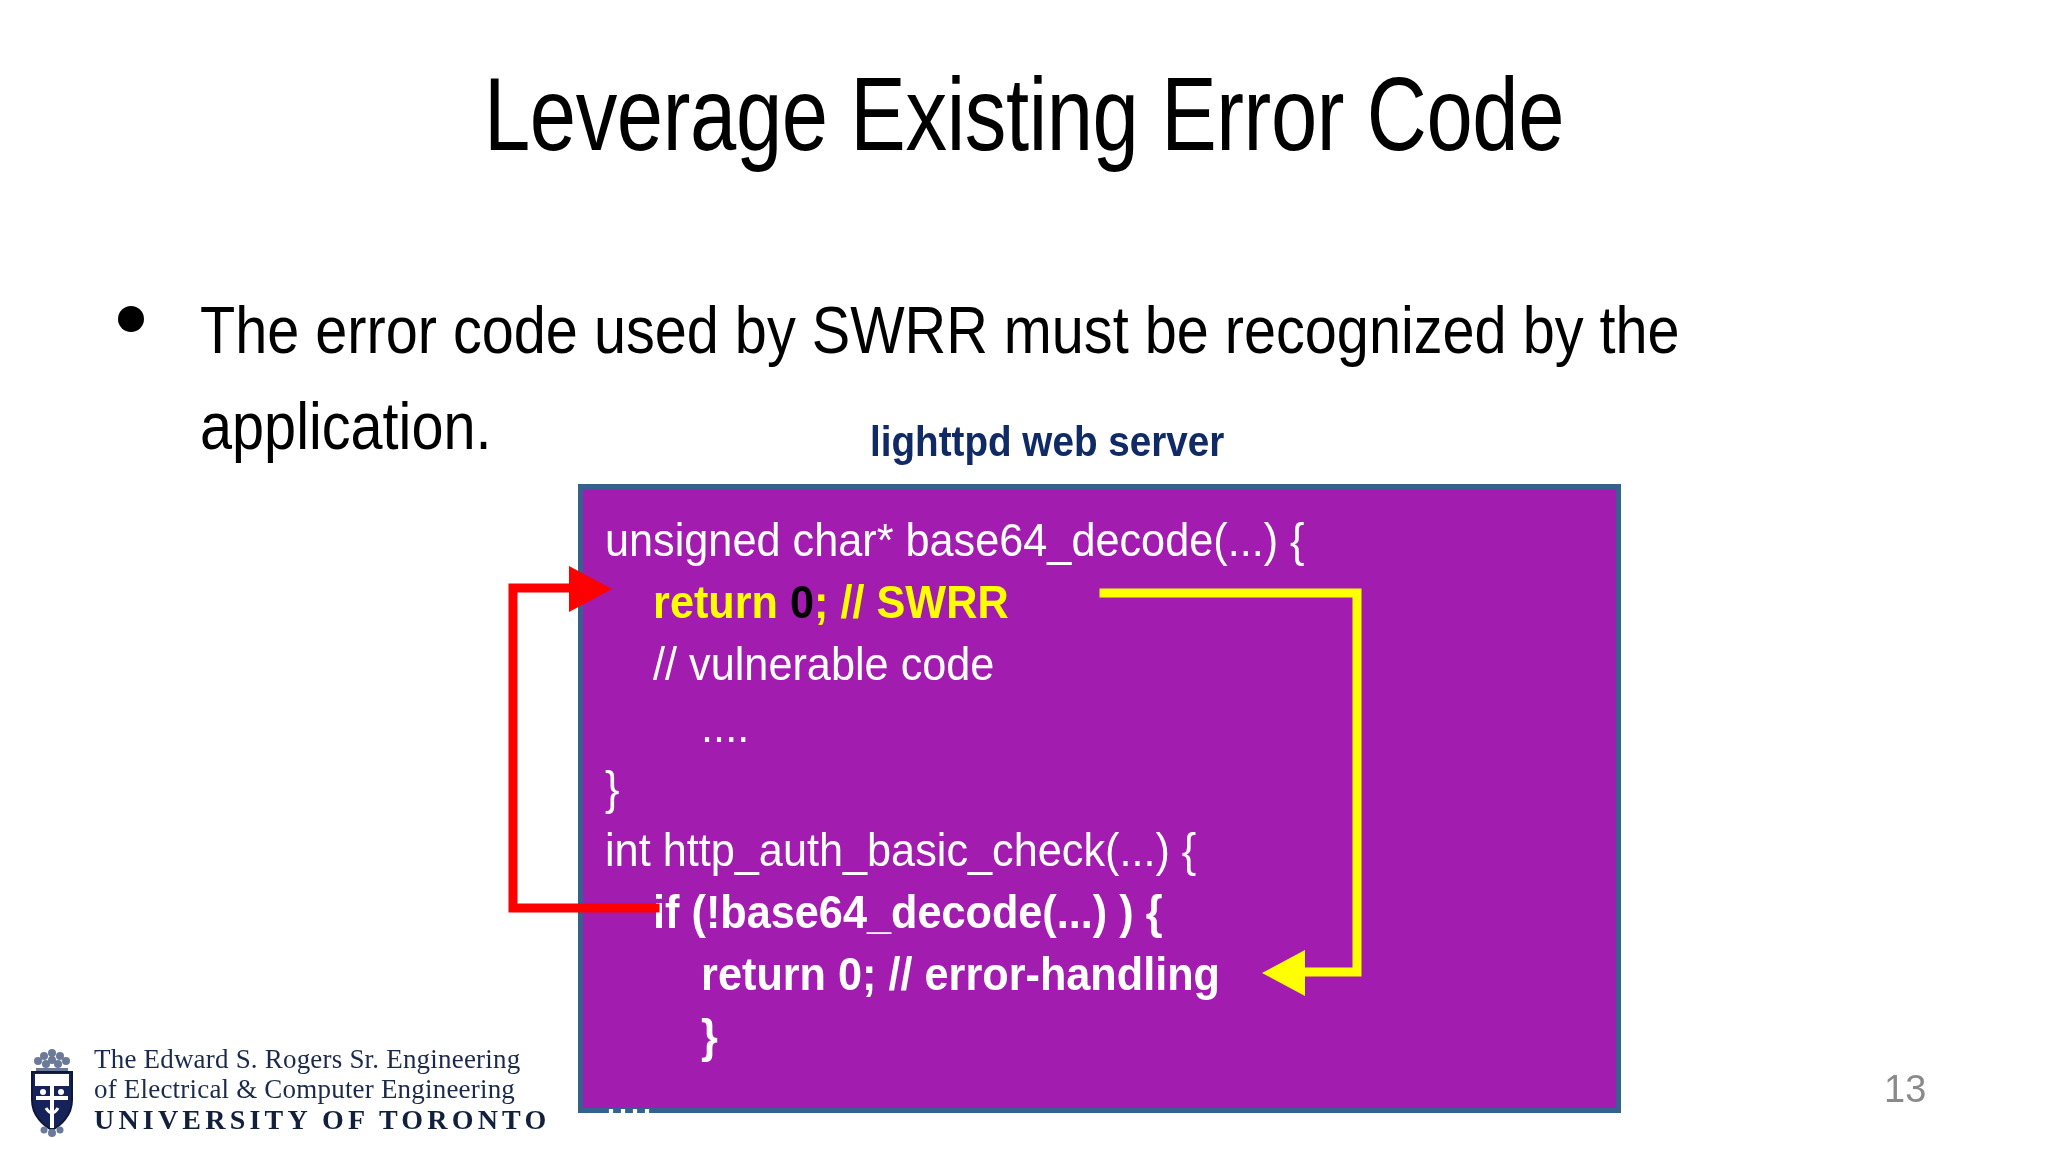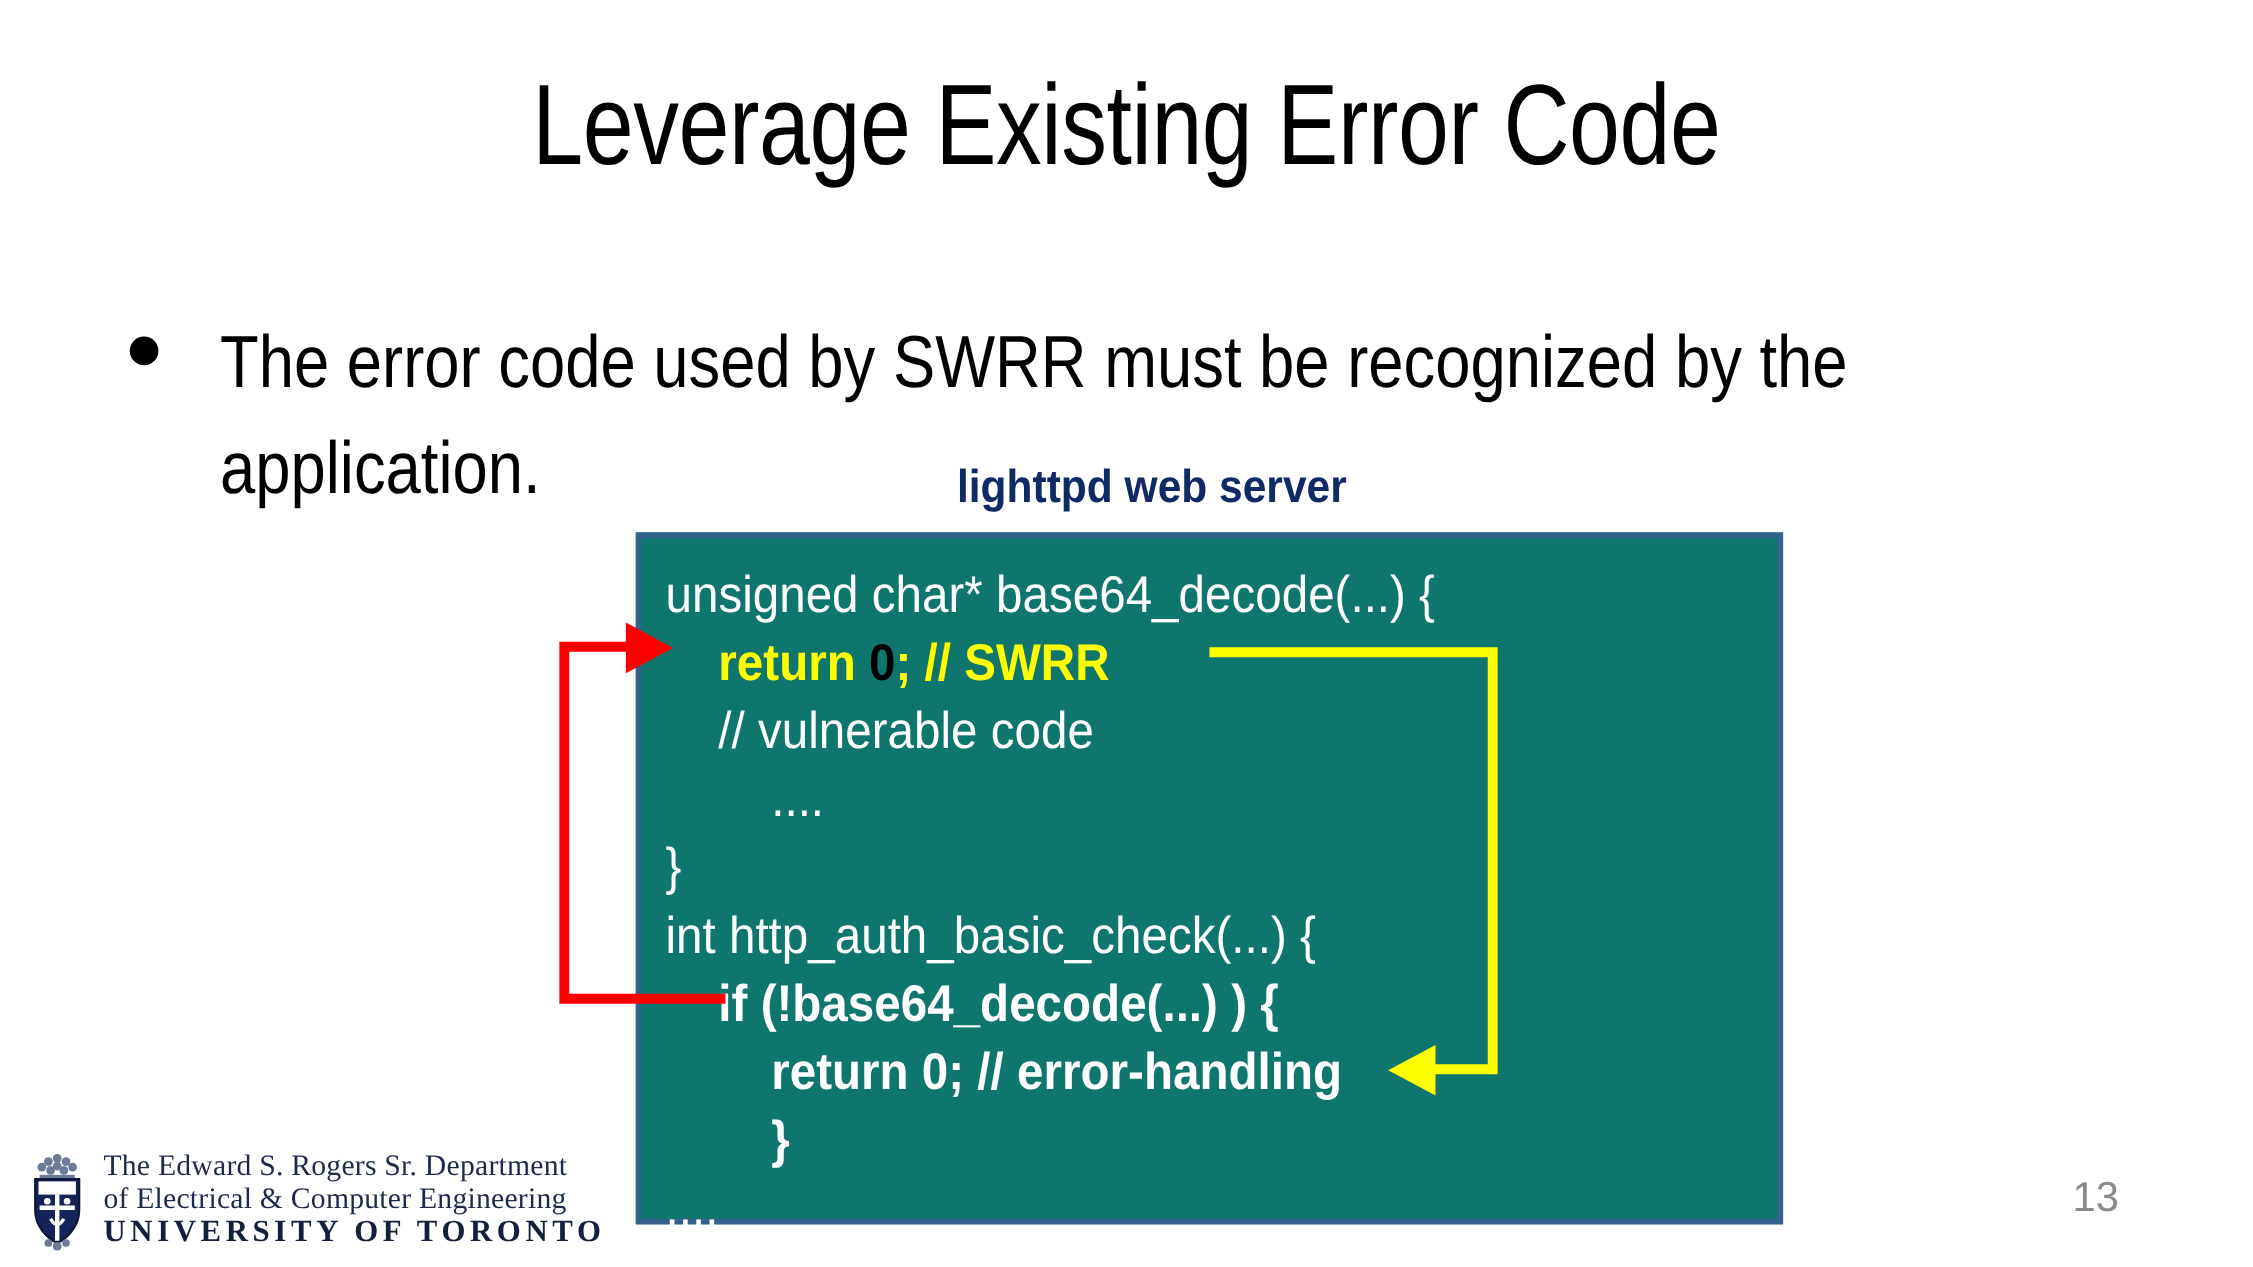--- a/index.html
+++ b/index.html
@@ -76,21 +76,21 @@
     white-space: nowrap;
   }
 
   
   .code-box {
     position: absolute;
     left: 578px;
     top: 484px;
     width: 1043px;
     height: 629px;
-    background: #0f766e;
+    background: #a21caf;
     border: 5px solid #35618F;
     box-sizing: border-box;
   }
   .code-lines {
     position: absolute;
     left: 22px;
     top: 20px;
     width: 1000px;
     font-family: "Liberation Sans Narrow", "Liberation Sans", sans-serif;
     font-size: 47px;
@@ -207,19 +207,19 @@
     <circle cx="21" cy="50" r="3" fill="#FFFFFF"></circle>
     <circle cx="39" cy="50" r="3" fill="#FFFFFF"></circle>
     <path d="M24 66 Q30 76 36 66" stroke="#FFFFFF" stroke-width="3" fill="none"></path>
     <g fill="#6C7A99">
       <circle cx="30" cy="91" r="4"></circle>
         <circle cx="22" cy="88" r="3.5"></circle>
         <circle cx="38" cy="88" r="3.5"></circle>
     </g>
   </svg>
   <div class="uoft-text">
-    <div class="uoft-l1">The Edward S. Rogers Sr. Department</div>
+    <div class="uoft-l1">The Edward S. Rogers Sr. Engineering</div>
     <div class="uoft-l2">of Electrical &amp; Computer Engineering</div>
     <div class="uoft-l3">UNIVERSITY OF TORONTO</div>
   </div>
 </div>
 
 <div class="page-number">13</div>
 
 </body></html>

